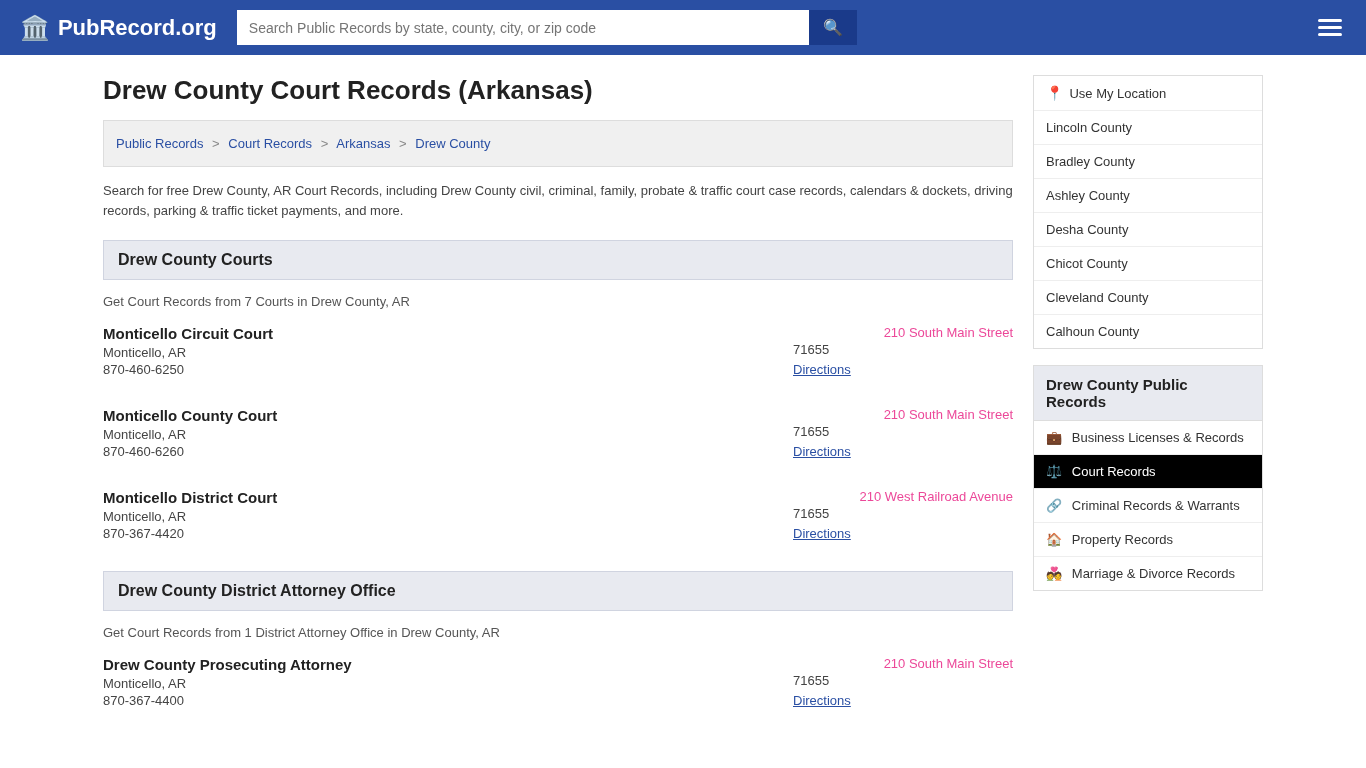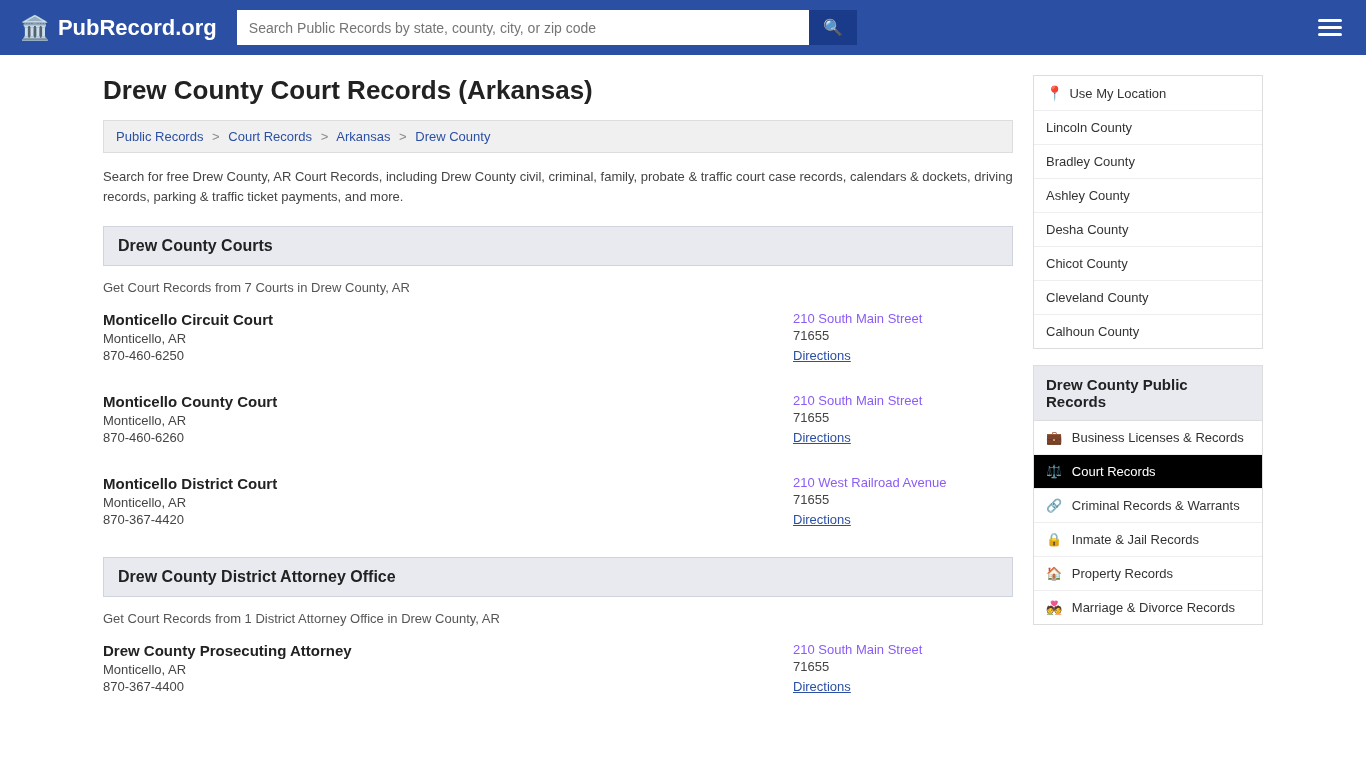--- a/index.html
+++ b/index.html
@@ -84,21 +84,21 @@
 
     .page-title {
       font-size: 26px;
       font-weight: bold;
       color: #222;
       margin-bottom: 14px;
     }
 
     .breadcrumb {
       background: #f0f0f0;
-      padding: 8px 12px;
+      padding: 15px 12px;
       font-size: 13px;
       color: #555;
       margin-bottom: 14px;
       border: 1px solid #ddd;
     }
     .breadcrumb a {
       color: #2a4fa3;
       text-decoration: none;
     }
     .breadcrumb .sep { margin: 0 5px; color: #888; }
@@ -152,22 +152,23 @@
       color: #444;
       margin-bottom: 2px;
     }
     .court-phone {
       font-size: 13px;
       color: #444;
       margin-bottom: 2px;
     }
     .court-address {
       font-size: 13px;
-      color: #8b5cf6;
+      color: #ec4899;
       margin-bottom: 2px;
+      text-align: right;
     }
     .court-zip {
       font-size: 13px;
       color: #444;
       margin-bottom: 4px;
     }
     .directions-link {
       color: #2a4fa3;
       text-decoration: underline;
       font-size: 13px;
@@ -401,26 +402,20 @@
           </a>
         </li>
         <li>
           <a href="#">
             <span class="sidebar-icon">🔗</span>
             <span>Criminal Records &amp; Warrants</span>
           </a>
         </li>
         <li>
           <a href="#">
-            <span class="sidebar-icon">🔒</span>
-            <span>Inmate &amp; Jail Records</span>
-          </a>
-        </li>
-        <li>
-          <a href="#">
             <span class="sidebar-icon">🏠</span>
             <span>Property Records</span>
           </a>
         </li>
         <li>
           <a href="#">
             <span class="sidebar-icon">💑</span>
             <span>Marriage &amp; Divorce Records</span>
           </a>
         </li>

